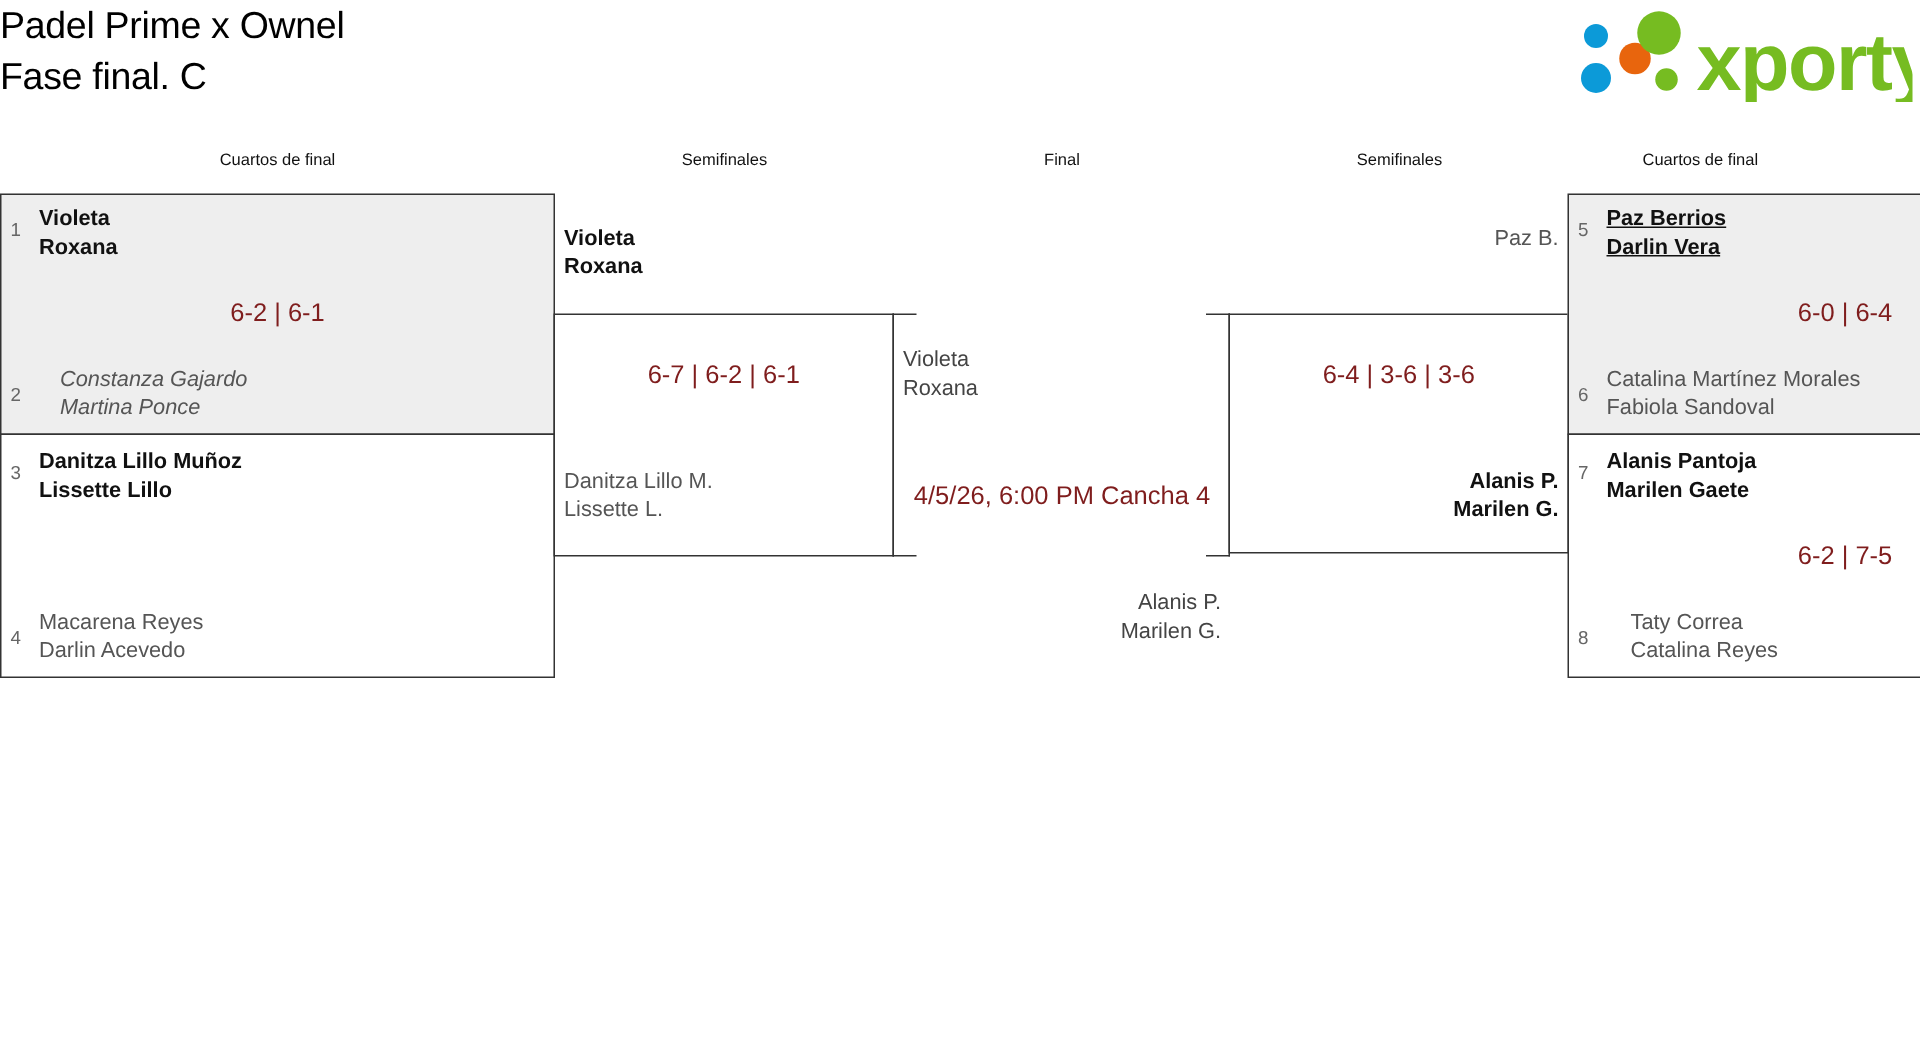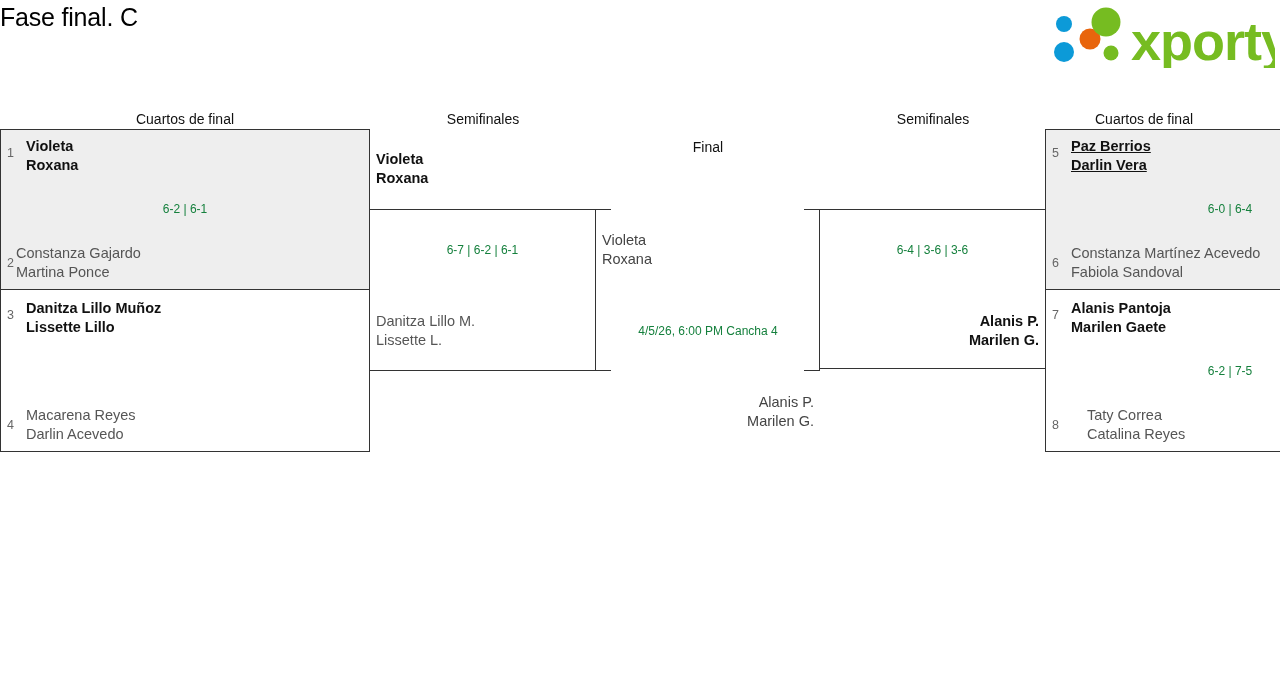--- a/index.html
+++ b/index.html
@@ -20,27 +20,27 @@
     letter-spacing: -0.2px;
   }
   .title-line { display: block; white-space: nowrap; }
 
   
   .logo { position: absolute; left: 1049px; top: 6px; width: 226px; height: 62px; }
   .logo svg { display: block; }
 
   
   .round-head {
-    position: absolute; top: 108px;
-    font-size: 14px; line-height: 22px; color: #111; text-align: center;
+    position: absolute; top: 96px;
+    font-size: 11px; line-height: 22px; color: #111; text-align: center;
     white-space: nowrap;
   }
   .rh-qf-l  { left:  35px; width: 300px; }
   .rh-sf-l  { left: 383px; width: 200px; }
-  .rh-final { left: 608px; width: 200px; margin-top: 28px; }
+  .rh-final { left: 608px; width: 200px; }
   .rh-sf-r  { left: 833px; width: 200px; }
   .rh-qf-r  { left: 1095px; width: 300px; text-align: left; }
 
   
   .box { position: absolute; border: 1px solid #333333; }
   .box.shaded { background: #eeeeee; }
 
   
   .qf-l1 { left: 0px;   top: 129px; width: 370px; height: 161px; }
   .qf-l2 { left: 0px;   top: 289px; width: 370px; height: 163px; }
@@ -71,31 +71,32 @@
 
   .seed {
     position: absolute;
     font-size: 12.5px; line-height: 14px; color: #666666;
     font-weight: 400;
   }
 
   
   .score {
     position: absolute;
-    font-size: 12px; line-height: 18px; color: #15803d;
+    font-size: 17px; line-height: 18px; color: #7f1d1d;
     white-space: nowrap;
   }
   .score.c  { text-align: center; }
 </style>
 </head>
 <body>
 
 <div id="page">
 
   <div class="title-block">
+    <span class="title-line">Padel Prime x Ownel</span>
     <span class="title-line">Fase final. C</span>
   </div>
 
   <div class="logo">
     <svg width="226" height="62" viewBox="0 0 226 62" xmlns="http://www.w3.org/2000/svg" aria-hidden="true">
       <circle cx="15" cy="18" r="8" fill="#0c9ad8"></circle>
       <circle cx="15" cy="46" r="10" fill="#0c9ad8"></circle>
       <circle cx="41" cy="33" r="10.5" fill="#e8650d"></circle>
       <circle cx="57" cy="16" r="14.5" fill="#76bc21"></circle>
       <circle cx="62" cy="47" r="7.5" fill="#76bc21"></circle>
@@ -110,21 +111,21 @@
   <div class="round-head rh-qf-r">Cuartos de final</div>
 
   <div class="box qf-l1 shaded"></div>
   <div class="seed" style="left:7px; top:146px; width:14px;">1</div>
   <div class="team winner" style="left:26px; top:137px;">
     <span class="nm">Violeta</span>
     <span class="nm">Roxana</span>
   </div>
   <div class="score c" style="left:30px; top:200px; width:310px;">6-2 | 6-1</div>
   <div class="seed" style="left:7px; top:256px; width:14px;">2</div>
-  <div class="team loser" style="left:16px; top:244px;">
+  <div class="team loser" style="left:40px; top:244px;font-style:italic;">
     <span class="nm">Constanza Gajardo</span>
     <span class="nm">Martina Ponce</span>
   </div>
 
   <div class="box qf-l2"></div>
   <div class="seed" style="left:7px; top:308px; width:14px;">3</div>
   <div class="team winner" style="left:26px; top:299px;">
     <span class="nm">Danitza Lillo Muñoz</span>
     <span class="nm">Lissette Lillo</span>
   </div>
@@ -152,37 +153,38 @@
     <span class="nm">Roxana</span>
   </div>
   <div class="score c" style="left:598px; top:322px; width:220px;">4/5/26, 6:00 PM Cancha 4</div>
   <div class="team pend align-r" style="left:614px; top:393px; width:200px;">
     <span class="nm">Alanis P.</span>
     <span class="nm">Marilen G.</span>
   </div>
 
   <div class="box sf-r"></div>
   <div class="team loser align-r" style="left:826px; top:150px; width:213px;">
+    <span class="nm">Paz B.</span>
   </div>
   <div class="score c" style="left:826px; top:241px; width:213px;">6-4 | 3-6 | 3-6</div>
   <div class="team winner align-r" style="left:826px; top:312px; width:213px;">
     <span class="nm">Alanis P.</span>
     <span class="nm">Marilen G.</span>
   </div>
 
   <div class="box qf-r1 shaded"></div>
   <div class="seed" style="left:1052px; top:146px; width:14px;">5</div>
   <div class="team winner" style="left:1071px; top:137px;text-decoration:underline;">
     <span class="nm">Paz Berrios</span>
     <span class="nm">Darlin Vera</span>
   </div>
   <div class="score c" style="left:1075px; top:200px; width:310px;">6-0 | 6-4</div>
   <div class="seed" style="left:1052px; top:256px; width:14px;">6</div>
   <div class="team loser" style="left:1071px; top:244px;">
-    <span class="nm">Constanza Martínez Acevedo</span>
+    <span class="nm">Catalina Martínez Morales</span>
     <span class="nm">Fabiola Sandoval</span>
   </div>
 
   <div class="box qf-r2"></div>
   <div class="seed" style="left:1052px; top:308px; width:14px;">7</div>
   <div class="team winner" style="left:1071px; top:299px;">
     <span class="nm">Alanis Pantoja</span>
     <span class="nm">Marilen Gaete</span>
   </div>
   <div class="score c" style="left:1075px; top:362px; width:310px;">6-2 | 7-5</div>

